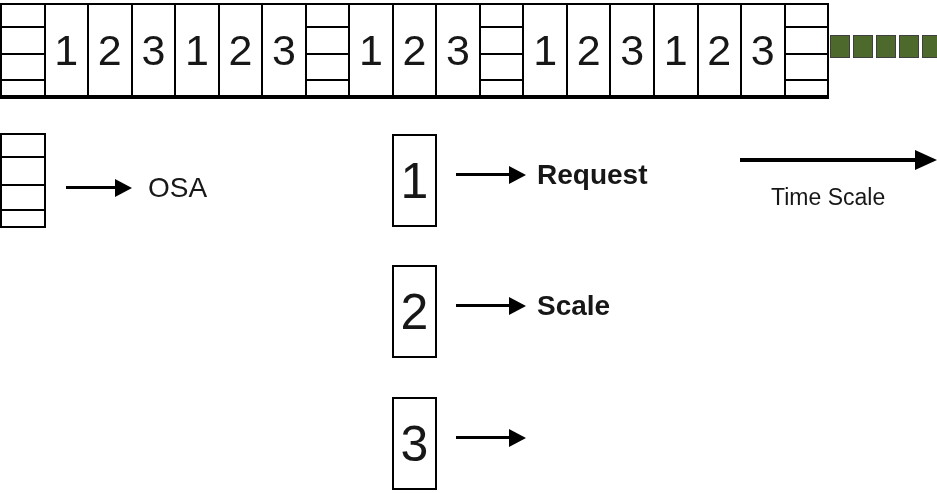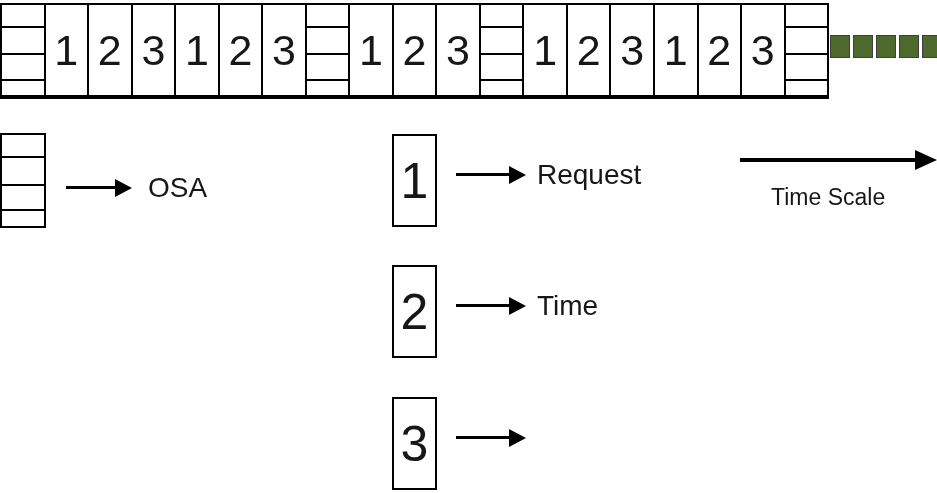--- a/index.html
+++ b/index.html
@@ -40,21 +40,21 @@
 
   
   .osa-legend{position:absolute;left:0;top:133px;display:flex;align-items:center;}
   .osa-symbol{
     width:46px;height:95px;box-sizing:border-box;
     border:2px solid #000;display:flex;flex-direction:column;background:#fff;
   }
   .osa-legend .arrow,.osa-legend .legend-label{transform:translateY(7px);margin-left:16px;}
 
   .legend-row{position:absolute;left:392px;display:flex;align-items:center;}
-  .legend-row .arrow,.legend-row .legend-label{transform:translateY(-6px);}
+  .legend-row .arrow,.legend-row .legend-label{transform:translateY(-6px);font-weight:bold;}
   .row-1{top:134px;}
   .row-2{top:265px;}
   .row-3{top:397px;}
 
   .num-box{
     width:45px;height:93px;box-sizing:border-box;
     border:2px solid #000;background:#fff;
     display:flex;align-items:center;justify-content:center;
     font-size:50px;line-height:1;
   }
@@ -167,21 +167,21 @@
     </div>
     <div class="legend-label">Request</div>
   </div>
 
   <div class="legend-row row-2">
     <div class="num-box">2</div>
     <div class="arrow">
       <div class="arrow-line"></div>
       <div class="arrow-head"></div>
     </div>
-    <div class="legend-label">Time</div>
+    <div class="legend-label">Scale</div>
   </div>
 
   <div class="legend-row row-3">
     <div class="num-box">3</div>
     <div class="arrow">
       <div class="arrow-line"></div>
       <div class="arrow-head"></div>
     </div>
   </div>
 

